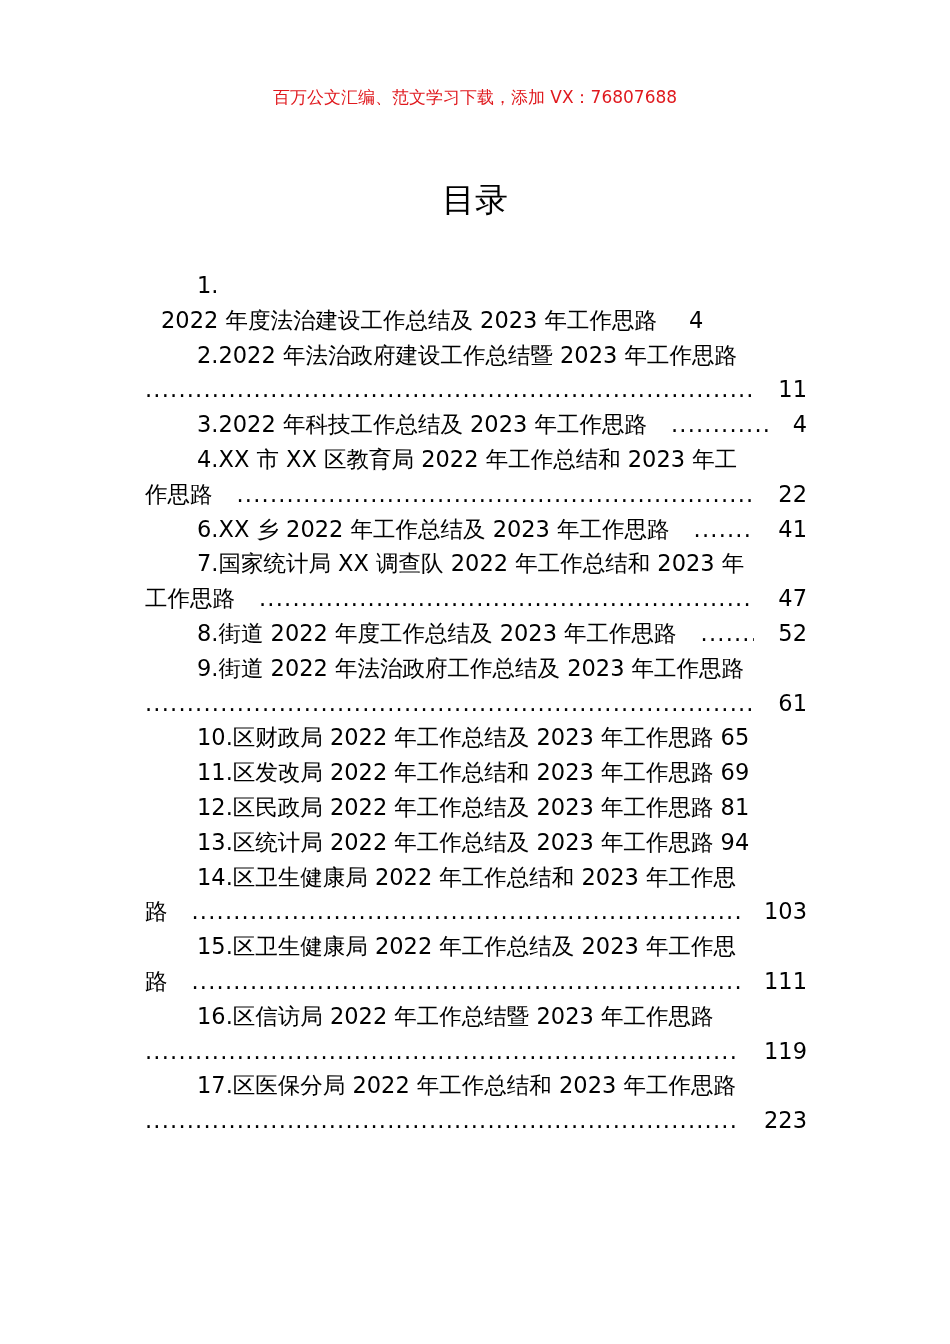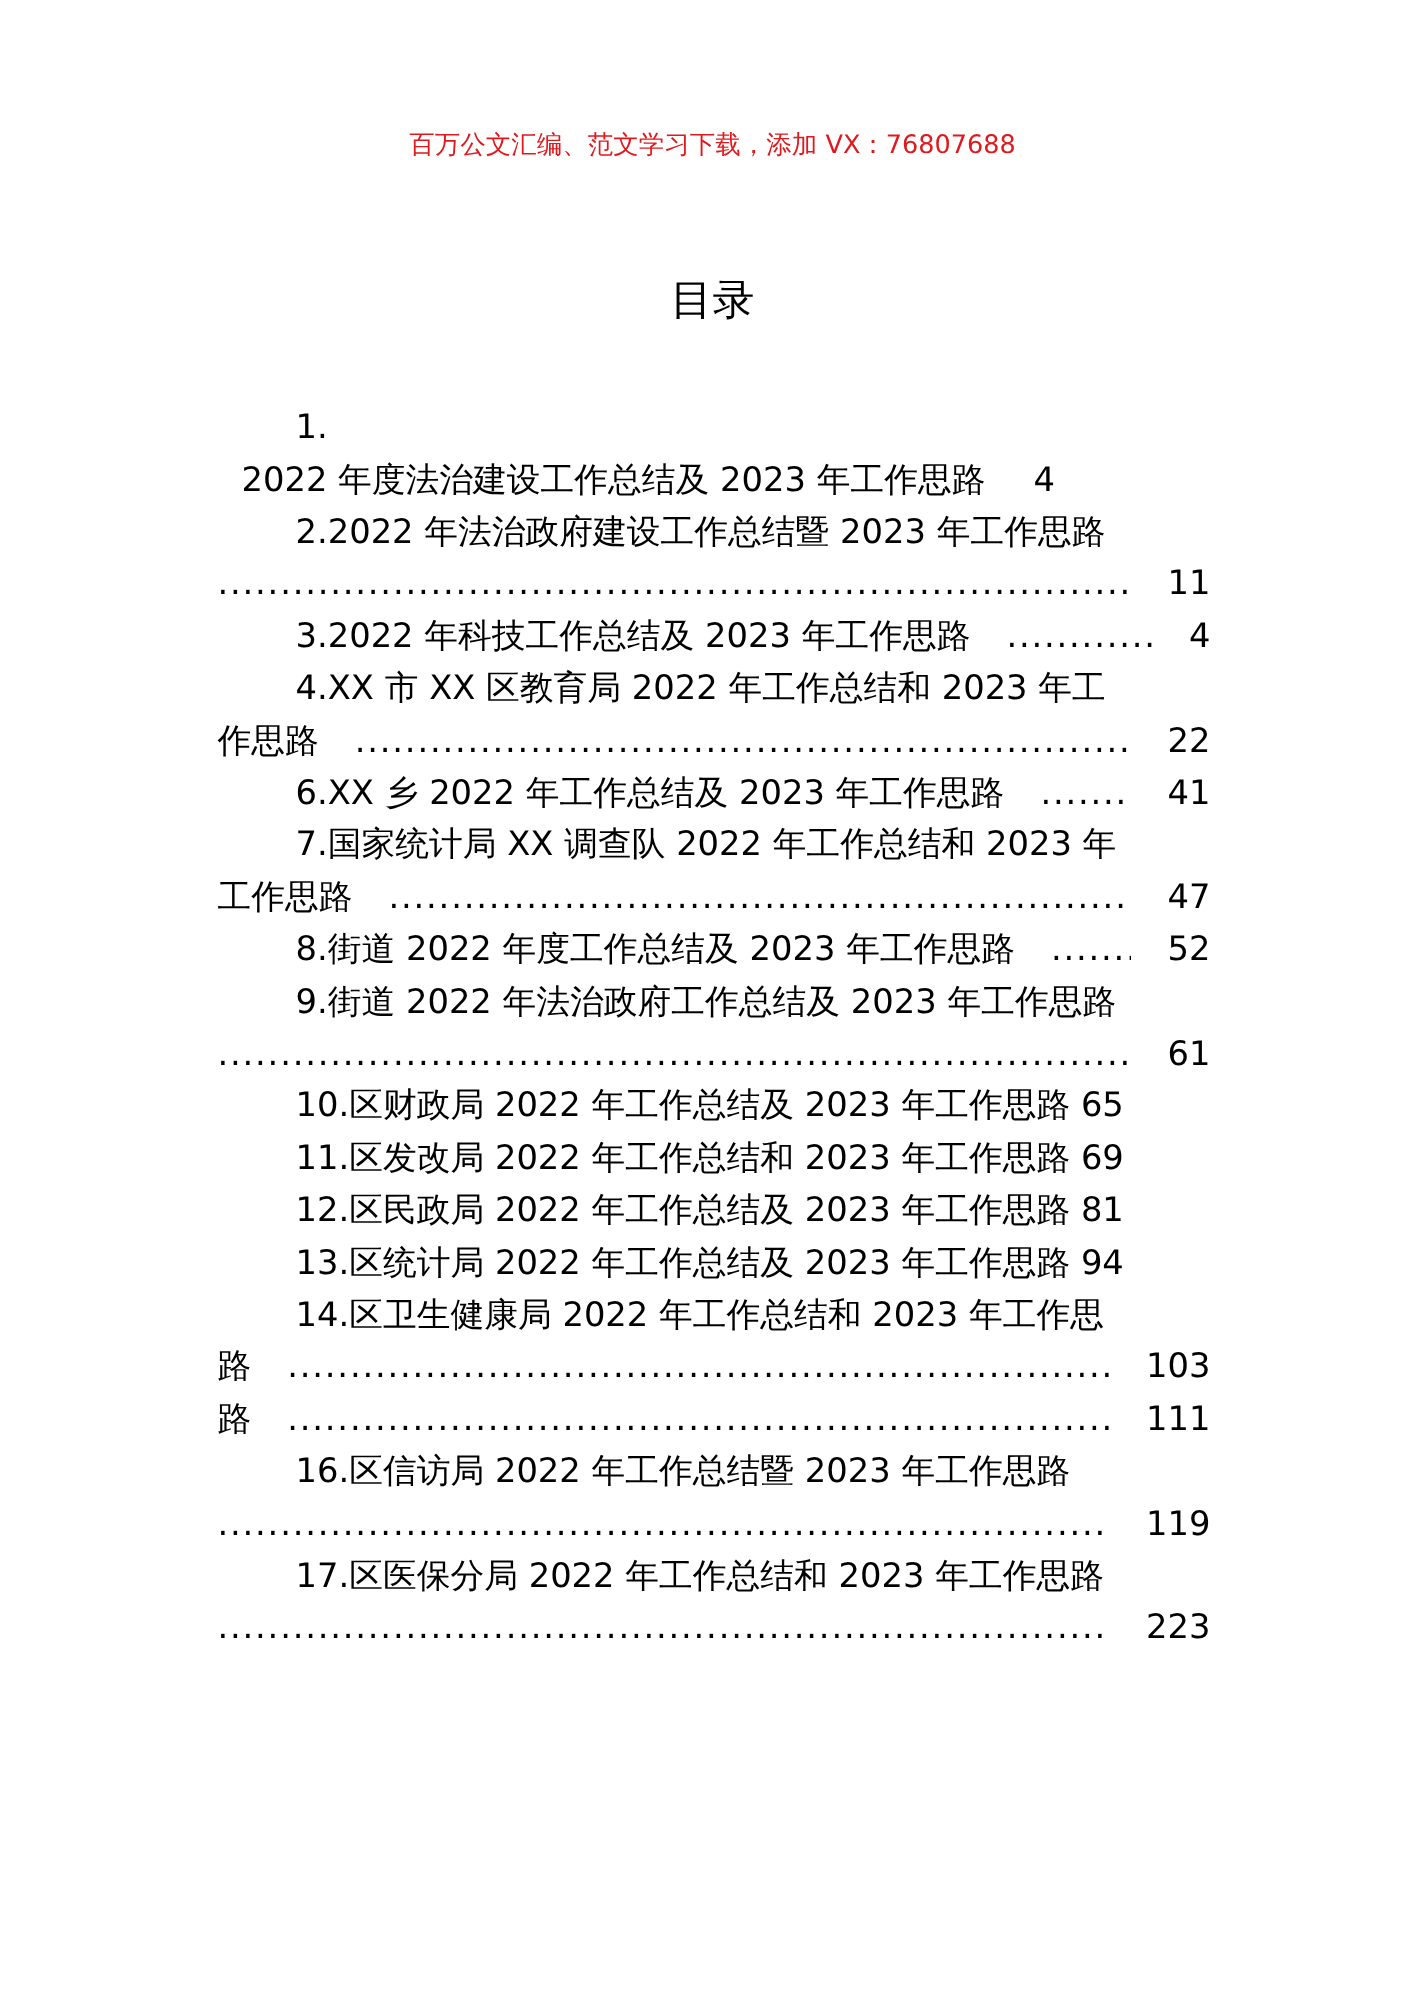--- a/index.html
+++ b/index.html
@@ -24,21 +24,21 @@
     font-size: 17px;
     line-height: 26px;
     color: #e0191e;
   }
   .title {
     position: absolute;
     top: 178px;
     left: 0;
     width: 950px;
     text-align: center;
-    font-size: 28px;
+    font-size: 33px;
     line-height: 44px;
   }
   .toc {
     position: absolute;
     top: 268px;
     left: 145px;
     width: 662px;
     font-size: 22.5px;
     letter-spacing: 0px;
   }
@@ -132,20 +132,21 @@
 
   <div class="line indent"><span>13.</span><span>区统计局 2022 年工作总结及 2023 年工作思路</span> <span>94</span></div>
 
   <div class="line indent"><span>14.</span><span>区卫生健康局 2022 年工作总结和 2023 年工作思</span></div>
   <div class="line flex">
       <span class="txt">路</span>
       <span class="dots"></span>
       <span class="pg">103</span>
     </div>
 
+  <div class="line indent"><span>15.</span><span>区卫生健康局 2022 年工作总结及 2023 年工作思</span></div>
   <div class="line flex">
       <span class="txt">路</span>
       <span class="dots"></span>
       <span class="pg">111</span>
     </div>
 
   <div class="line indent"><span>16.</span><span>区信访局 2022 年工作总结暨 2023 年工作思路</span></div>
   <div class="line flex">
       <span class="dots"></span>
       <span class="pg">119</span>

